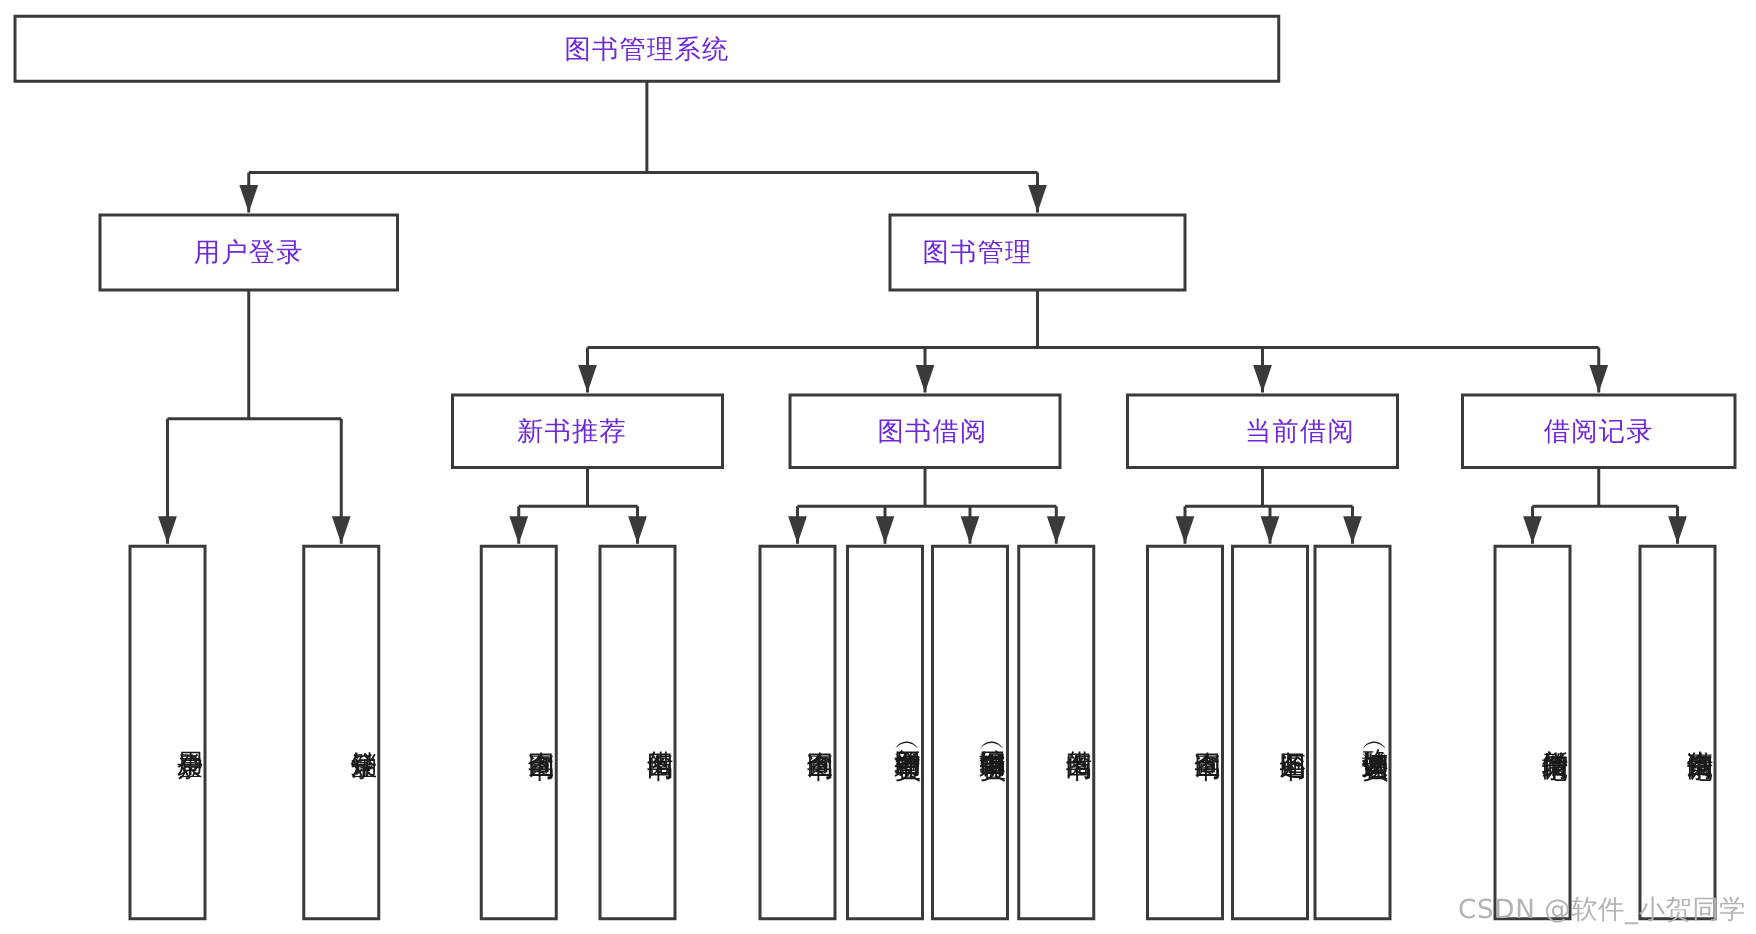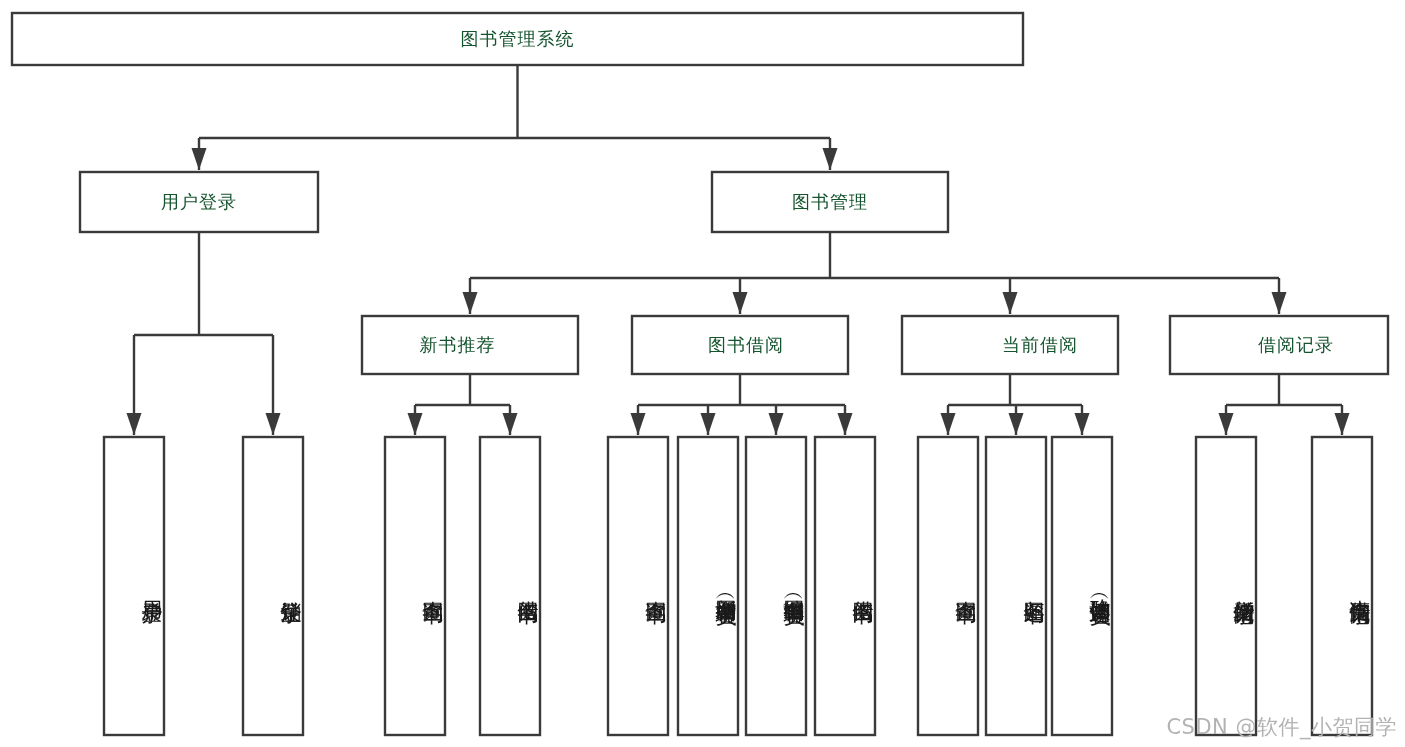--- a/index.html
+++ b/index.html
@@ -52,22 +52,22 @@
     letter-spacing: 1px;
     white-space: nowrap;
     pointer-events: none;
     font-family: "DejaVu Sans", "Liberation Sans", sans-serif;
   }
   .htext-wrap {
     position: absolute;
     display: flex;
     align-items: center;
     justify-content: center;
-    font-size: 18px;
-    color: #14532d;
+    font-size: 21px;
+    color: #6d28d9;
     letter-spacing: 1px;
     white-space: nowrap;
     pointer-events: none;
     font-family: Liberation Sans, sans-serif;
   }
   .watermark {
     position: absolute;
     right: 8px;
     bottom: 6px;
     font-size: 21px;
@@ -157,25 +157,25 @@
         <rect x="986" y="437" width="60" height="298" class="node-rect"></rect>
         <rect x="1052" y="437" width="60" height="298" class="node-rect"></rect>
         <rect x="1196" y="437" width="60" height="298" class="node-rect"></rect>
         <rect x="1312" y="437" width="60" height="298" class="node-rect"></rect>
       </g>
   </svg>
 
   <div id="labels-layer">
       <div class="htext-wrap" style="left: 12px; top: 13px; width: 1011px; height: 52px;">图书管理系统</div>
       <div class="htext-wrap" style="left: 80px; top: 172px; width: 238px; height: 60px;">用户登录</div>
-      <div class="htext-wrap" style="left: 728px; top: 172px; width: 204px; height: 60px;">图书管理</div>
+      <div class="htext-wrap" style="left: 680px; top: 172px; width: 204px; height: 60px;">图书管理</div>
       <div class="htext-wrap" style="left: 362px; top: 316px; width: 191px; height: 58px;">新书推荐</div>
       <div class="htext-wrap" style="left: 632px; top: 316px; width: 228px; height: 58px;">图书借阅</div>
       <div class="htext-wrap" style="left: 932px; top: 316px; width: 216px; height: 58px;">当前借阅</div>
-      <div class="htext-wrap" style="left: 1170px; top: 316px; width: 218px; height: 58px; margin-left: 17px;">借阅记录</div>
+      <div class="htext-wrap" style="left: 1170px; top: 316px; width: 218px; height: 58px;">借阅记录</div>
       <div class="vtext-wrap" style="left: 104px; top: 445px; width: 60px; height: 282px;">用户登录</div>
       <div class="vtext-wrap" style="left: 243px; top: 445px; width: 60px; height: 282px;">注销登录</div>
       <div class="vtext-wrap" style="left: 385px; top: 445px; width: 60px; height: 282px;">查询图书</div>
       <div class="vtext-wrap" style="left: 480px; top: 445px; width: 60px; height: 282px;">借阅图书</div>
       <div class="vtext-wrap" style="left: 608px; top: 445px; width: 60px; height: 282px;">查询图书</div>
       <div class="vtext-wrap" style="left: 678px; top: 445px; width: 60px; height: 282px;">新增图书（管理员）</div>
       <div class="vtext-wrap" style="left: 746px; top: 445px; width: 60px; height: 282px;">编辑图书（管理员）</div>
       <div class="vtext-wrap" style="left: 815px; top: 445px; width: 60px; height: 282px;">借阅图书</div>
       <div class="vtext-wrap" style="left: 918px; top: 445px; width: 60px; height: 282px;">查询图书</div>
       <div class="vtext-wrap" style="left: 986px; top: 445px; width: 60px; height: 282px;">归还图书</div>

